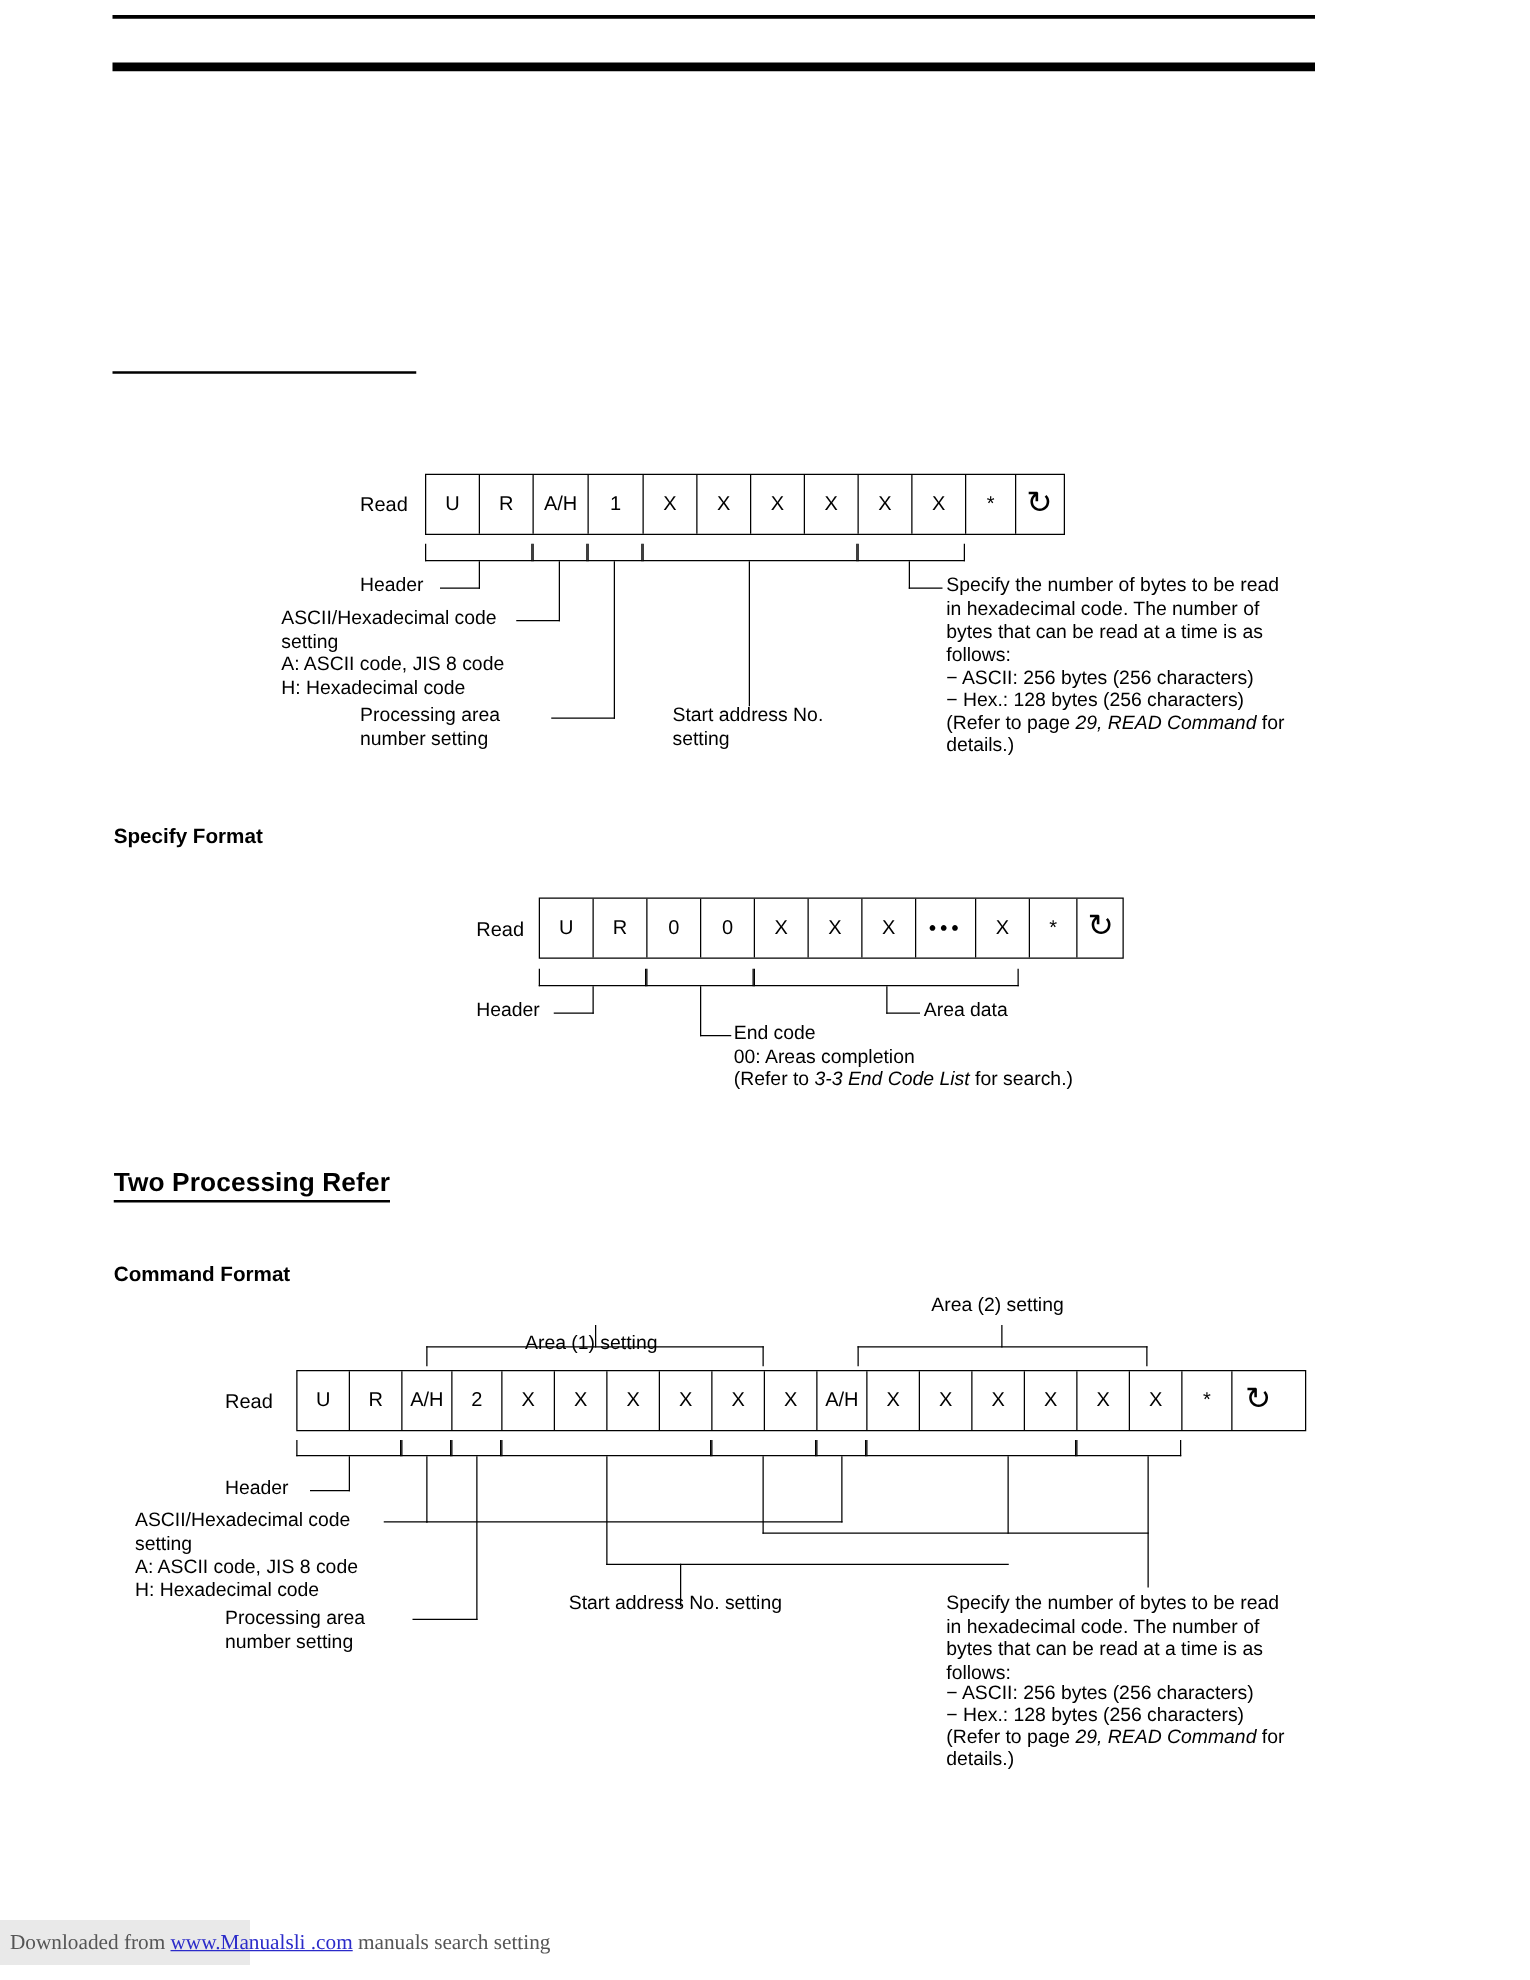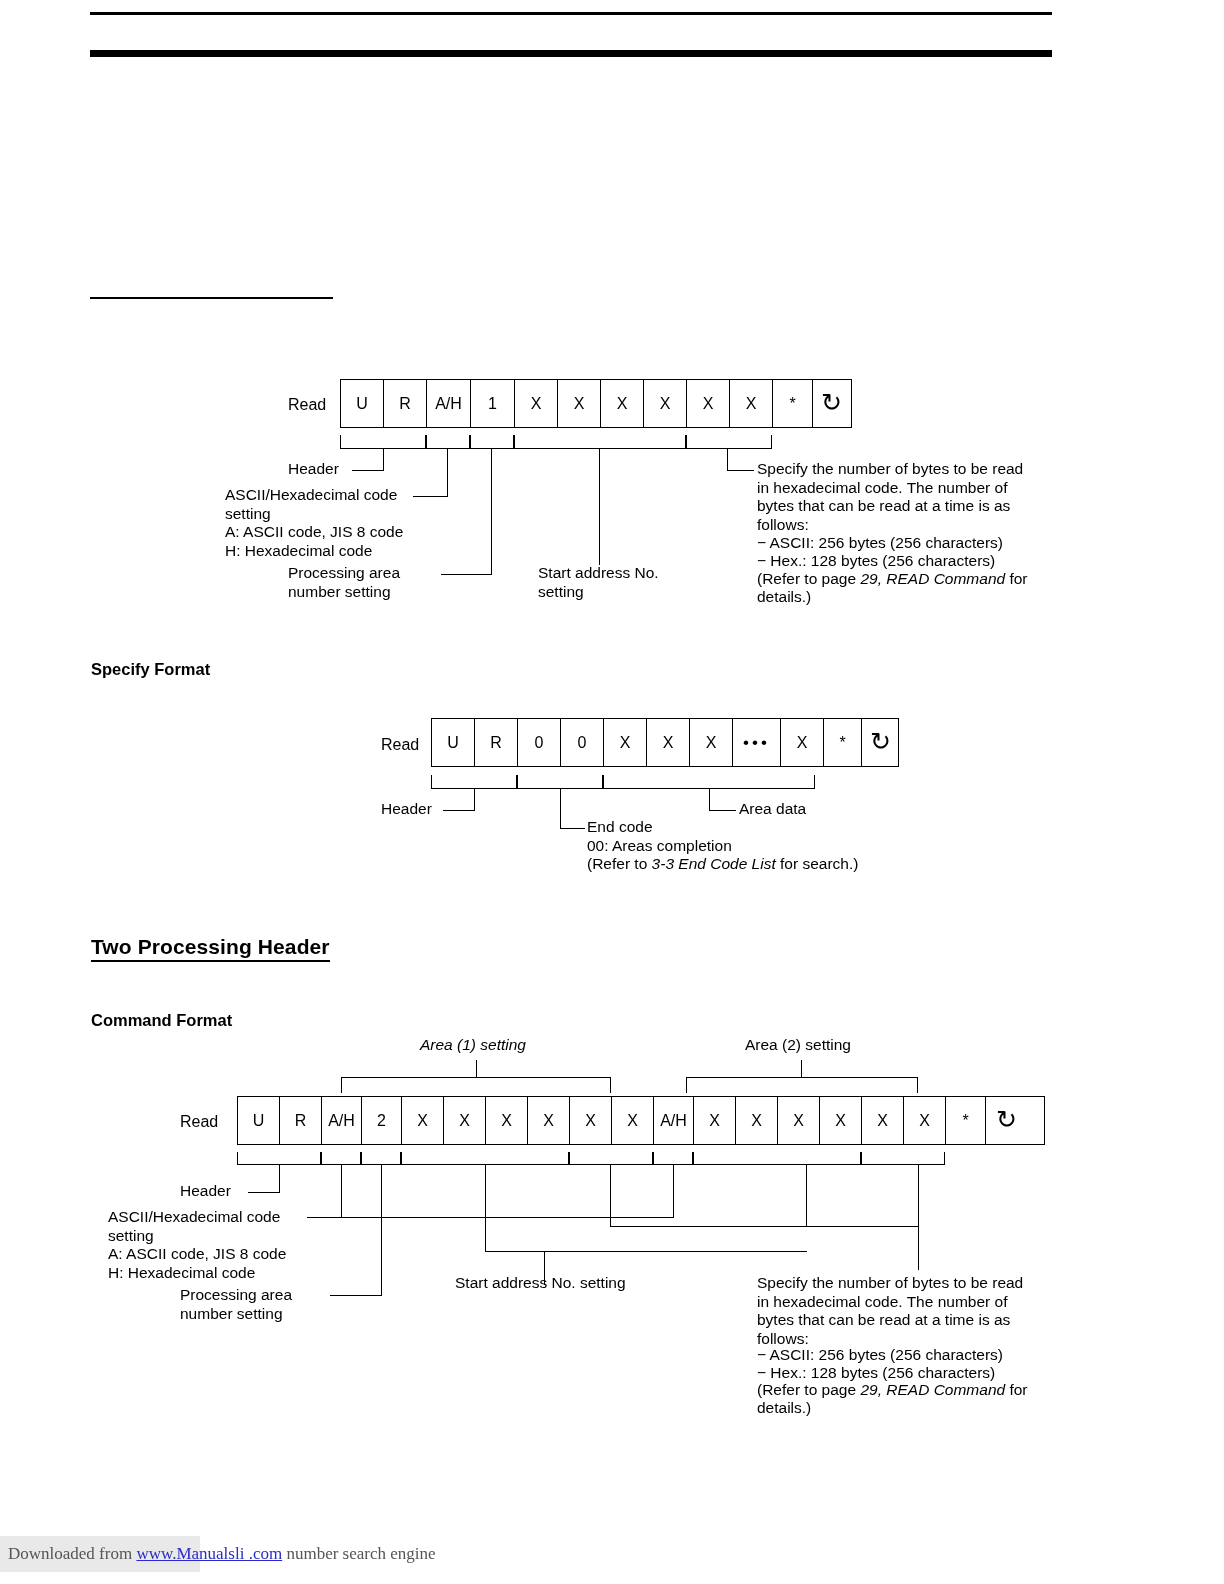--- a/index.html
+++ b/index.html
@@ -152,24 +152,24 @@
   <div class="vline" style="left:709px;top:789px;height:22px;"></div>
   <div class="hline" style="left:709px;top:810px;width:27px;"></div>
   <div class="note" style="left:739px;top:800px;">Area data</div>
 
   <div class="vline" style="left:560px;top:789px;height:40px;"></div>
   <div class="hline" style="left:560px;top:828px;width:25px;"></div>
   <div class="note" style="left:587px;top:818px;">End code</div>
   <div class="note" style="left:587px;top:837px;">00: Areas completion</div>
   <div class="note" style="left:587px;top:855px;"><span>(Refer to </span><i>3-3 End Code List</i><span> for search.)</span></div>
 
-  <div class="h-section" style="left:91px;top:935px;">Two Processing Header</div>
+  <div class="h-section" style="left:91px;top:935px;">Two Processing Refer</div>
   <div class="h-sub" style="left:91px;top:979px;margin-top:32px;">Command Format</div>
 
-  <div class="note" style="left:420px;top:1036px;font-style:italic;">Area (1) setting</div>
+  <div class="note" style="left:420px;top:1066px;">Area (1) setting</div>
   <div class="note" style="left:745px;top:1036px;">Area (2) setting</div>
 
   <div class="vline" style="left:476px;top:1060px;height:18px;"></div>
   <div class="br-dn" style="left:341px;top:1077px;width:270px;height:16px;"></div>
   <div class="vline" style="left:801px;top:1060px;height:18px;"></div>
   <div class="br-dn" style="left:686px;top:1077px;width:232px;height:16px;"></div>
 
   <div class="readlbl" style="left:180px;top:1113px;">Read</div>
 
   <div class="frame" id="f3" style="left:237px;top:1096px;width:808px;height:49px;">
@@ -235,15 +235,15 @@
   <div class="note" style="left:757px;top:1274px;">Specify the number of bytes to be read
 in hexadecimal code. The number of
 bytes that can be read at a time is as
 follows:</div>
   <div class="note" style="left:757px;top:1346px;">− ASCII: 256 bytes (256 characters)</div>
   <div class="note" style="left:757px;top:1364px;">− Hex.: 128 bytes (256 characters)</div>
   <div class="note" style="left:757px;top:1381px;"><span>(Refer to page </span><i>29, READ Command</i><span> for</span></div>
   <div class="note" style="left:757px;top:1399px;">details.)</div>
 
   <div class="footer-bg"></div>
-  <div class="footer"><span>Downloaded from </span><span class="lnk">www.Manualsli  .com</span><span> number search engine</span></div>
+  <div class="footer"><span>Downloaded from </span><span class="lnk">www.Manualsli  .com</span><span> manuals search setting</span></div>
 
 </div>
 
 </body></html>

